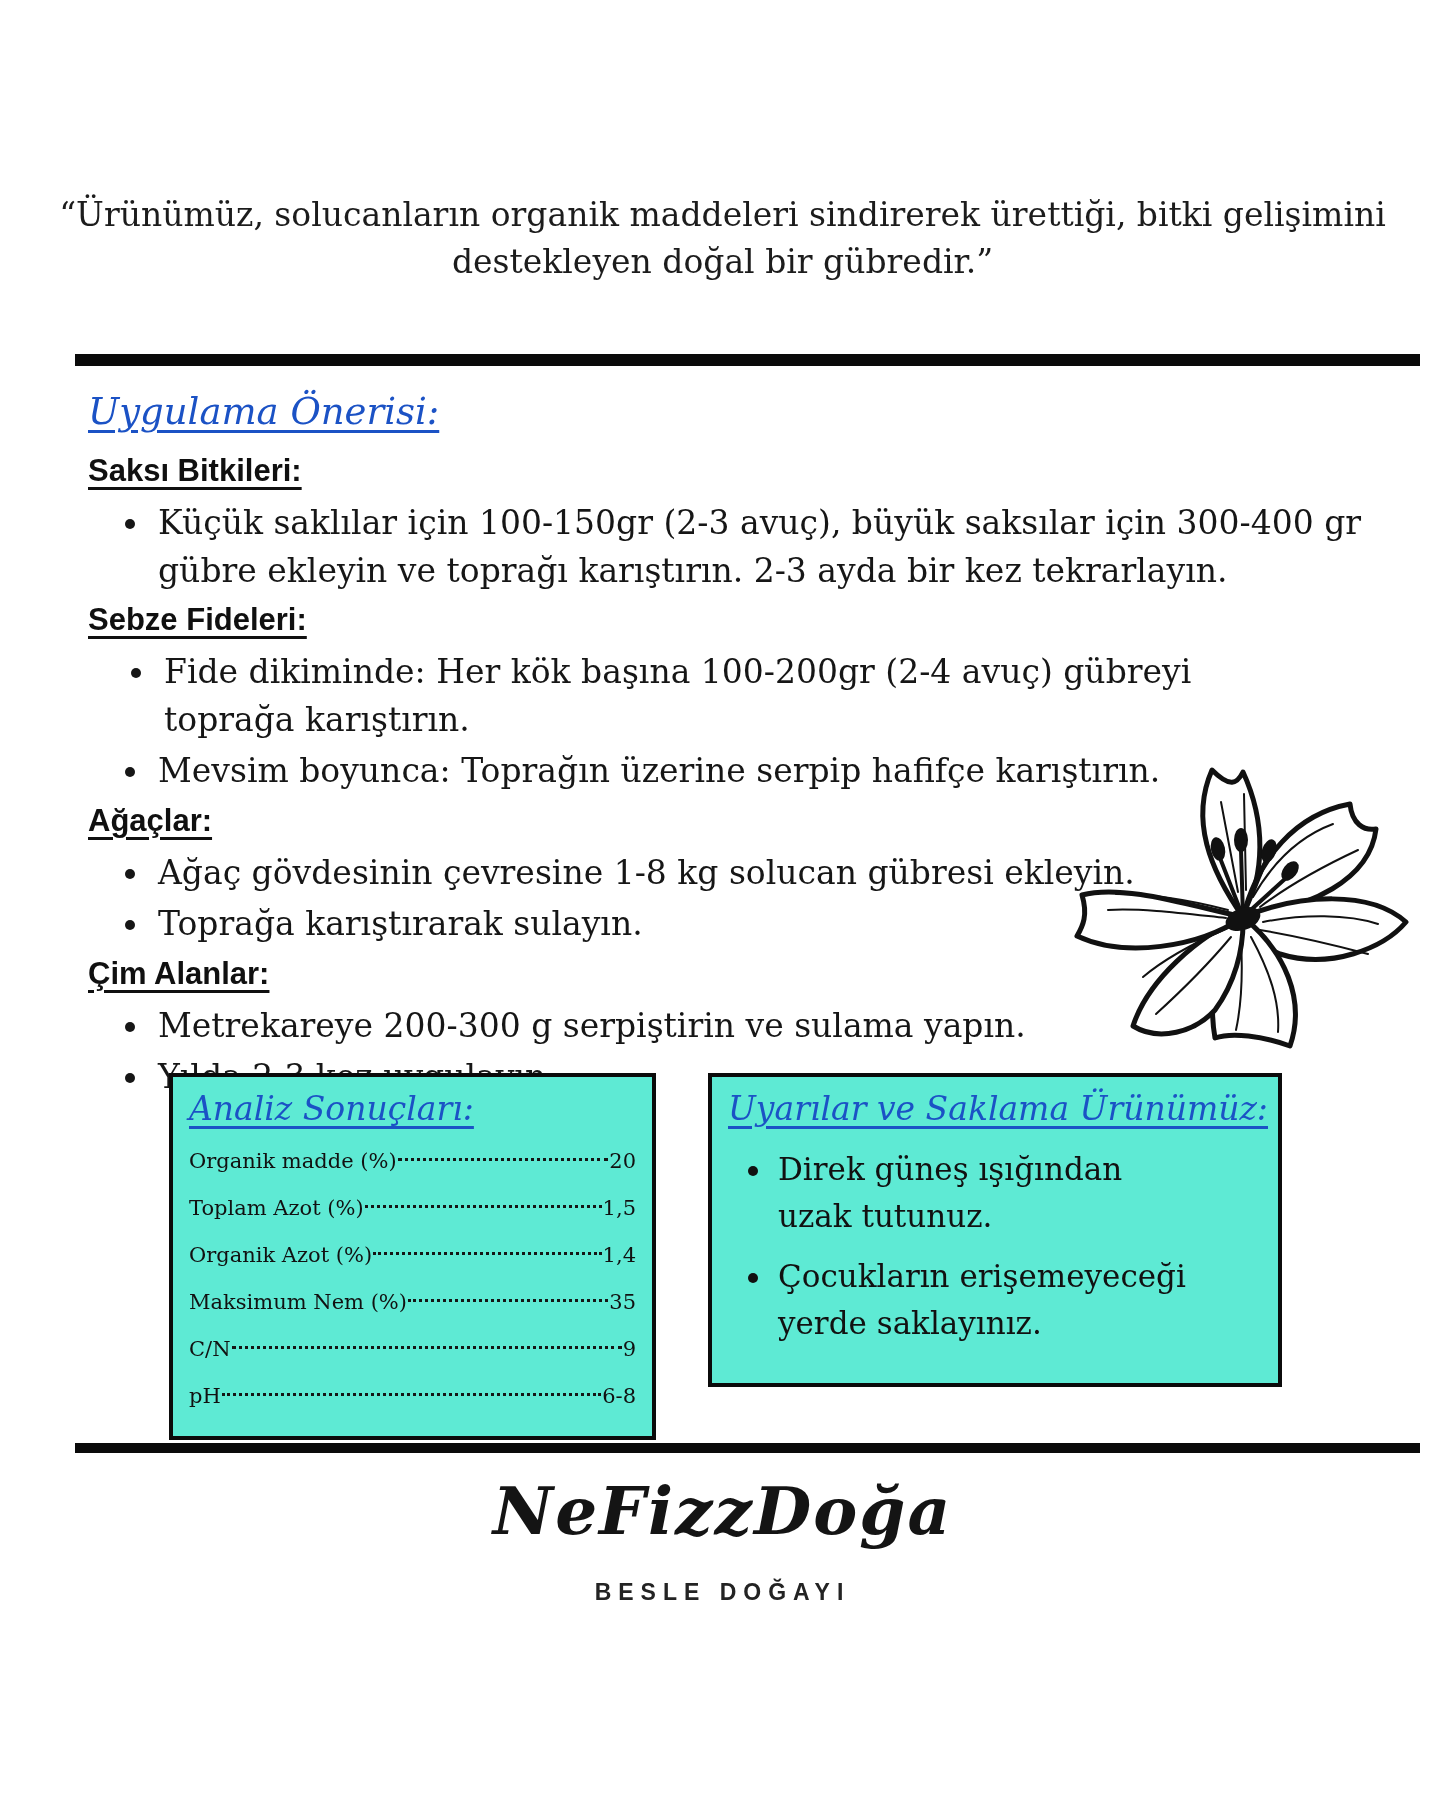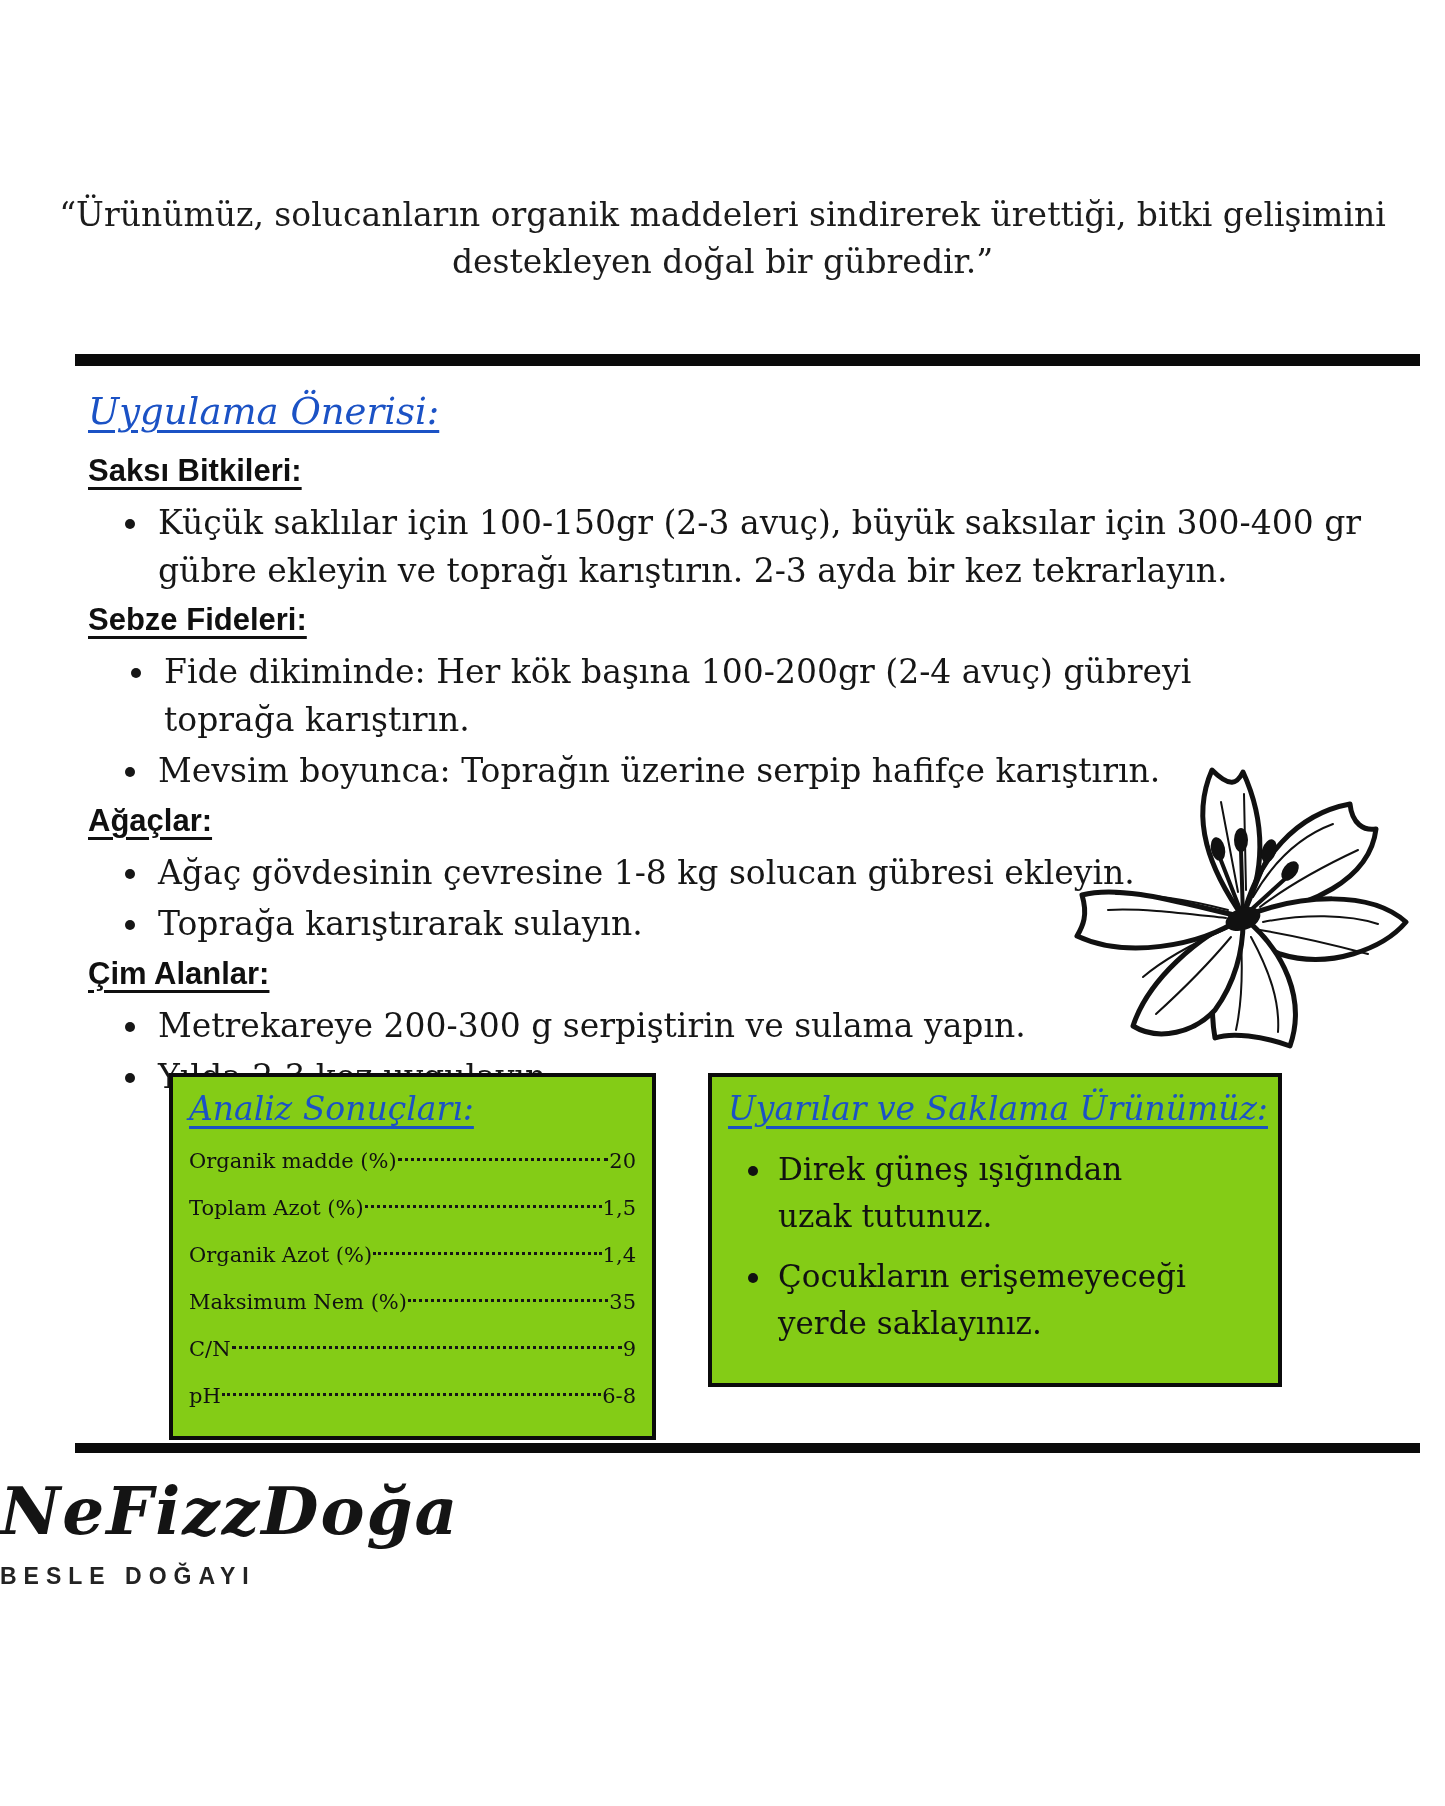--- a/index.html
+++ b/index.html
@@ -80,21 +80,21 @@
   
   .boxes {
     position: absolute;
     top: 1073px; left: 169px;
     display: flex;
     gap: 52px;
     align-items: flex-start;
   }
   .infobox {
     border: 4px solid #0b0b0b;
-    background: #84cc16;
+    background: #5eead4;
     padding: 12px 16px 16px 16px;
   }
   .box-analysis { width: 487px; min-height: 348px; }
   .box-warnings { width: 574px; min-height: 314px; }
   .box-title {
     font-family: "DejaVu Serif", serif;
     font-style: italic;
     font-size: 33px;
     color: #1b52c5;
     text-decoration: underline;
@@ -128,37 +128,38 @@
     line-height: 1.5;
     padding-left: 4px;
     margin-bottom: 14px;
     color: #111;
   }
 
   
   .footer {
     position: absolute;
     top: 1462px; left: 0; right: 0;
+    text-align: center;
   }
   .brand {
     font-family: "DejaVu Serif", serif;
     font-style: italic;
     font-weight: 700;
     font-size: 66px;
     letter-spacing: 2px;
     color: #141414;
     line-height: 1.5;
   }
   .tagline {
     font-family: "Liberation Sans", sans-serif;
     font-weight: 700;
     font-size: 23px;
     letter-spacing: 7px;
     color: #232323;
-    margin-top: 2px;
+    margin-top: 18px;
   }
 </style>
 </head>
 <body>
 
 <div class="page">
 
   <div class="quote">“Ürünümüz, solucanların organik maddeleri sindirerek ürettiği, bitki gelişimini destekleyen doğal bir gübredir.”</div>
 
   <div class="rule rule-top"></div>

